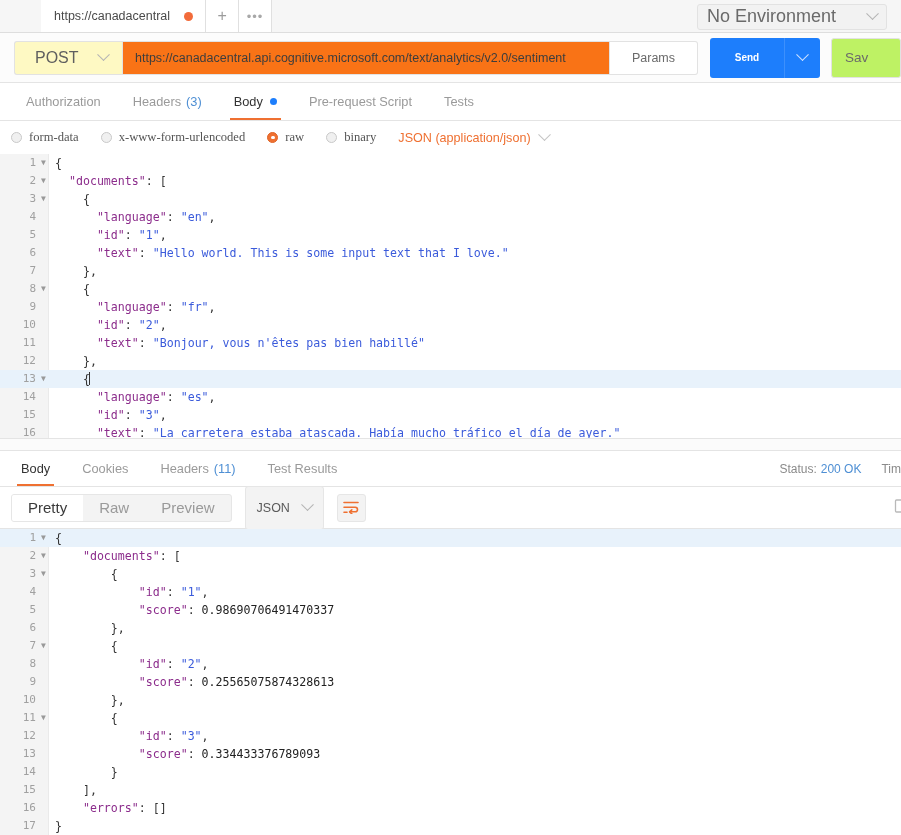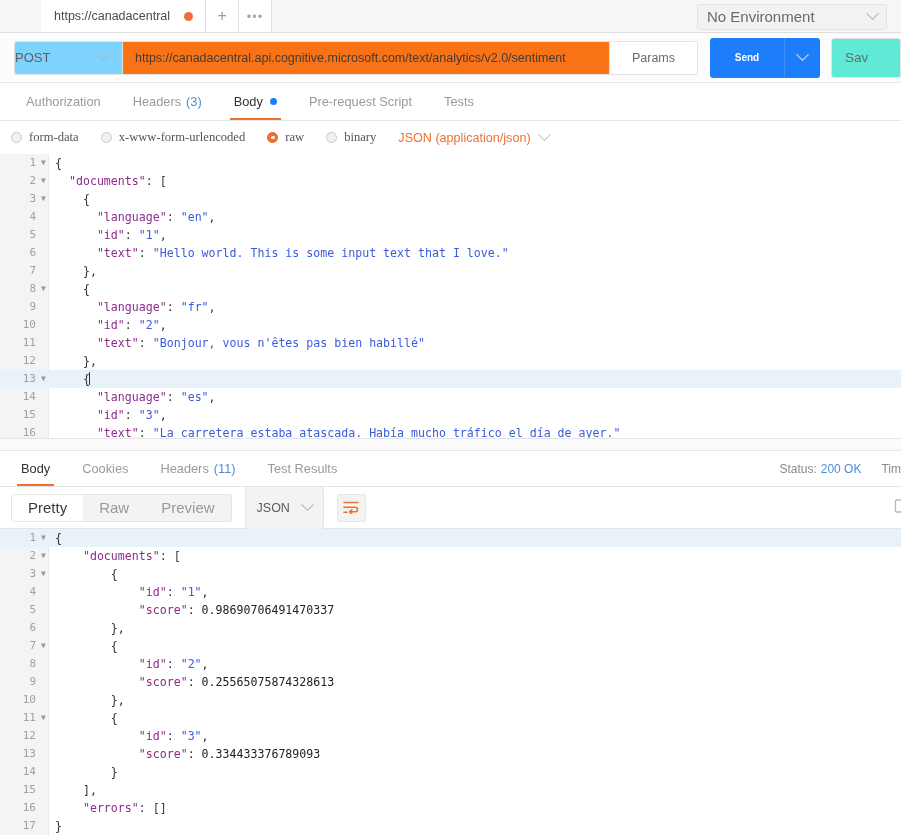--- a/index.html
+++ b/index.html
@@ -59,21 +59,21 @@
     height: 33px;
     display: flex; align-items: center;
   }
   .env-select {
     width: 190px; height: 26px;
     background: #f2f2f2;
     border: 1px solid #e2e2e2;
     border-radius: 3px;
     display: flex; align-items: center;
     padding: 0 9px;
-    font-size: 15px;
+    font-size: 18px;
     color: #6a6a6a;
     justify-content: space-between;
     margin-left: 10px;
   }
   .chev {
     display: inline-block;
     width: 9px; height: 9px;
     border-right: 1.6px solid #b4b4b4;
     border-bottom: 1.6px solid #b4b4b4;
     transform: rotate(45deg) translate(-2px,-2px);
@@ -84,26 +84,26 @@
     flex: 0 0 50px;
     height: 50px;
     background: #fcfcfc;
     border-bottom: 1px solid #e4e4e4;
     display: flex; align-items: center;
     padding: 0 0 0 14px;
   }
   .method-box {
     width: 108px; height: 34px;
     display: flex; align-items: center; justify-content: space-between;
-    padding: 0 14px 0 0;
+    padding: 0 14px 0 20px;
     border: 1px solid #e2e2e2;
     border-right: none;
     border-radius: 3px 0 0 3px;
-    background: #7dd3fc;
-    font-size: 13px;
+    background: #fef9c3;
+    font-size: 16px;
     color: #5f5f5f;
   }
   .url-box {
     flex: 1;
     height: 34px;
     border: 1px solid #e2e2e2;
     background: #f97316;
     display: flex; align-items: center;
     padding: 0 12px;
     font-size: 12.5px;
@@ -142,21 +142,21 @@
     display: inline-block;
     width: 9px; height: 9px;
     border-right: 1.8px solid #cfe2ff;
     border-bottom: 1.8px solid #cfe2ff;
     transform: rotate(45deg) translate(-2px,-2px);
   }
   .save-btn {
     margin-left: 11px;
     width: 70px; height: 40px;
     border: 1px solid #e2e2e2;
-    background: #5eead4;
+    background: #bef264;
     border-radius: 3px;
     display: flex; align-items: center;
     padding-left: 13px;
     font-size: 13.5px;
     color: #6a6a6a;
     white-space: nowrap;
     overflow: hidden;
     flex: 0 0 70px;
   }
 

